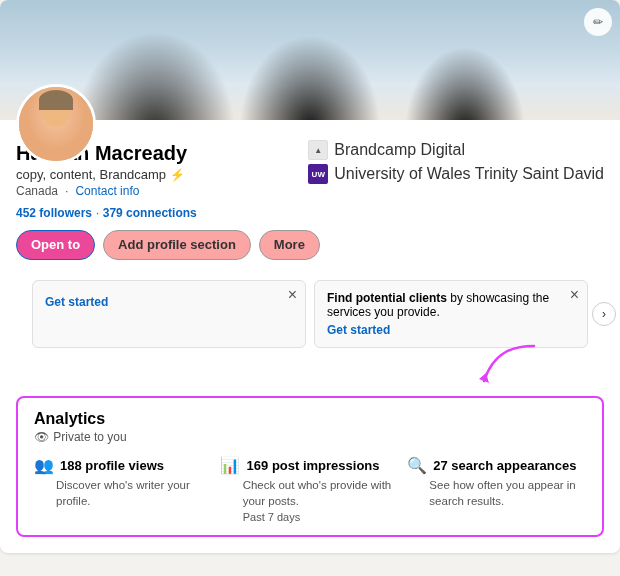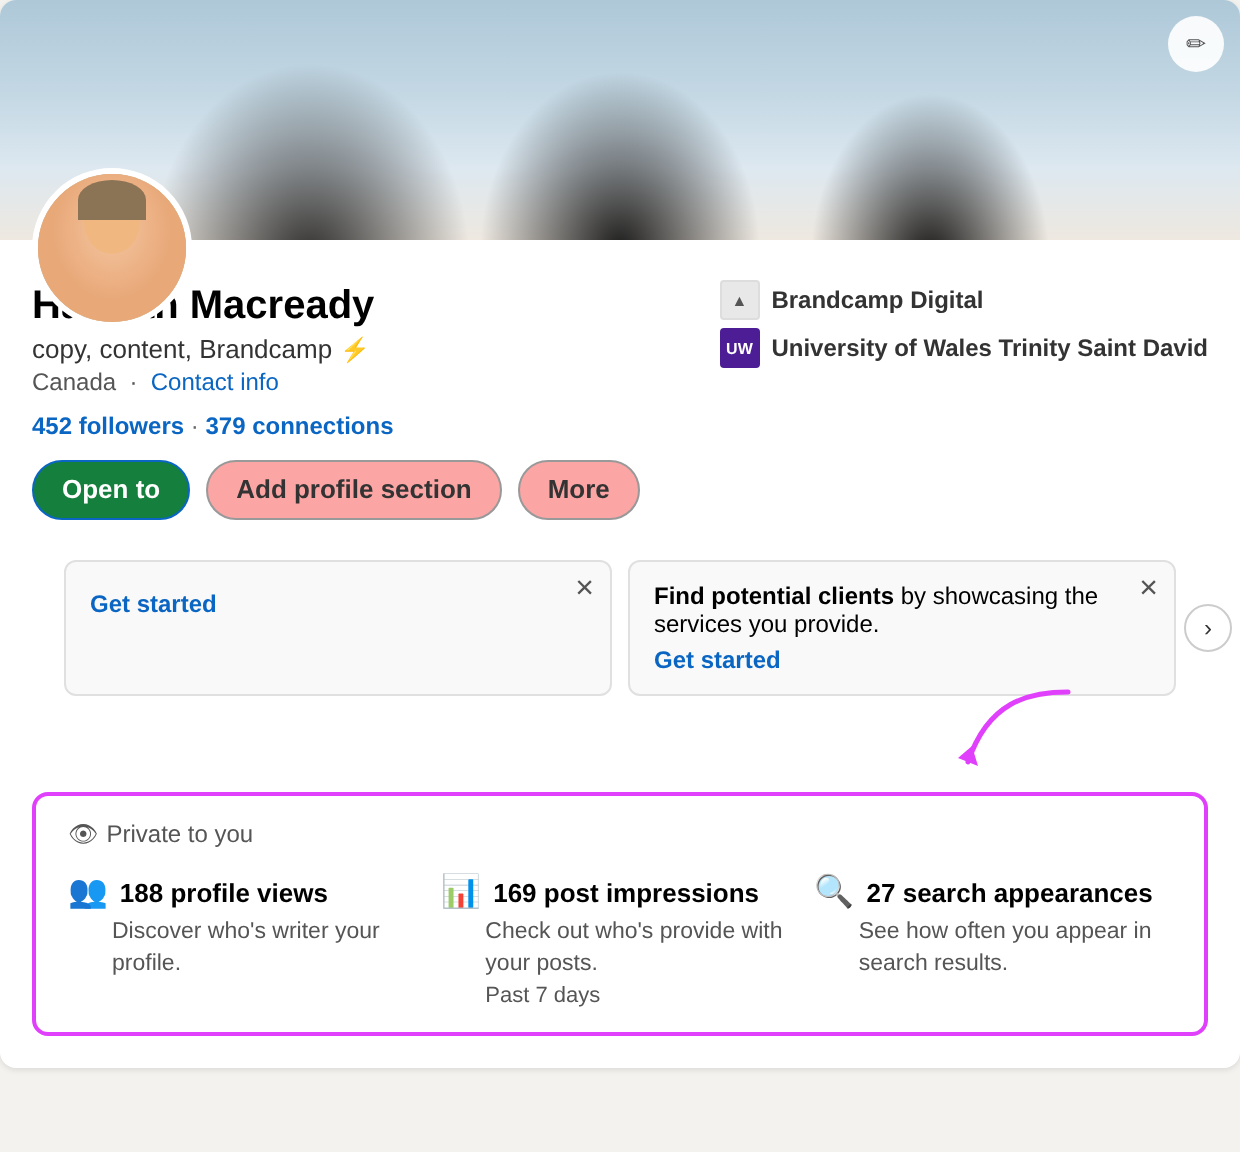--- a/index.html
+++ b/index.html
@@ -171,22 +171,22 @@
     .company-logo.brandcamp {
       background: #e8e8e8;
       color: #555;
       border: 1px solid #ddd;
     }
     .company-logo.uni {
       background: #4c1d95;
       color: #fff;
     }
     .company-name {
-      font-size: 12px;
-      font-weight: 700;
+      font-size: 16px;
+      font-weight: 400;
     }
     .followers-row {
       margin-top: 8px;
       font-size: 12px;
       font-weight: 600;
       color: #0a66c2;
     }
     .followers-row span {
       color: #666;
       font-weight: 400;
@@ -200,21 +200,21 @@
     .btn {
       padding: 5px 14px;
       border-radius: 20px;
       font-size: 13px;
       font-weight: 600;
       cursor: pointer;
       border: 1.5px solid;
       line-height: 1.4;
     }
     .btn-primary {
-      background: #15803d;
+      background: #ec4899;
       color: #fff;
       border-color: #0a66c2;
     }
     .btn-outline {
       background: #fca5a5;
       color: #333;
       border-color: #999;
     }
     .notifications-section {
       display: flex;
@@ -403,20 +403,21 @@
   </div>
 
   <div style="position:relative; margin: 0 16px; height: 30px;">
     <svg width="80" height="50" viewBox="0 0 80 50" style="position:absolute; right: 60px; top: -15px;">
       <path d="M 70 5 C 50 5, 30 10, 20 40" stroke="#e040fb" stroke-width="2.5" fill="none" stroke-linecap="round"></path>
       <polygon points="15,38 25,42 22,32" fill="#e040fb"></polygon>
     </svg>
   </div>
 
   <div class="analytics-section">
+    <div class="analytics-title">Analytics</div>
     <div class="analytics-subtitle">
       <span>👁</span>
       <span>Private to you</span>
     </div>
     <div class="analytics-grid">
       <div class="analytics-item">
         <div class="analytics-item-header">
           <span class="analytics-icon">👥</span>
           <span>188 profile views</span>
         </div>

